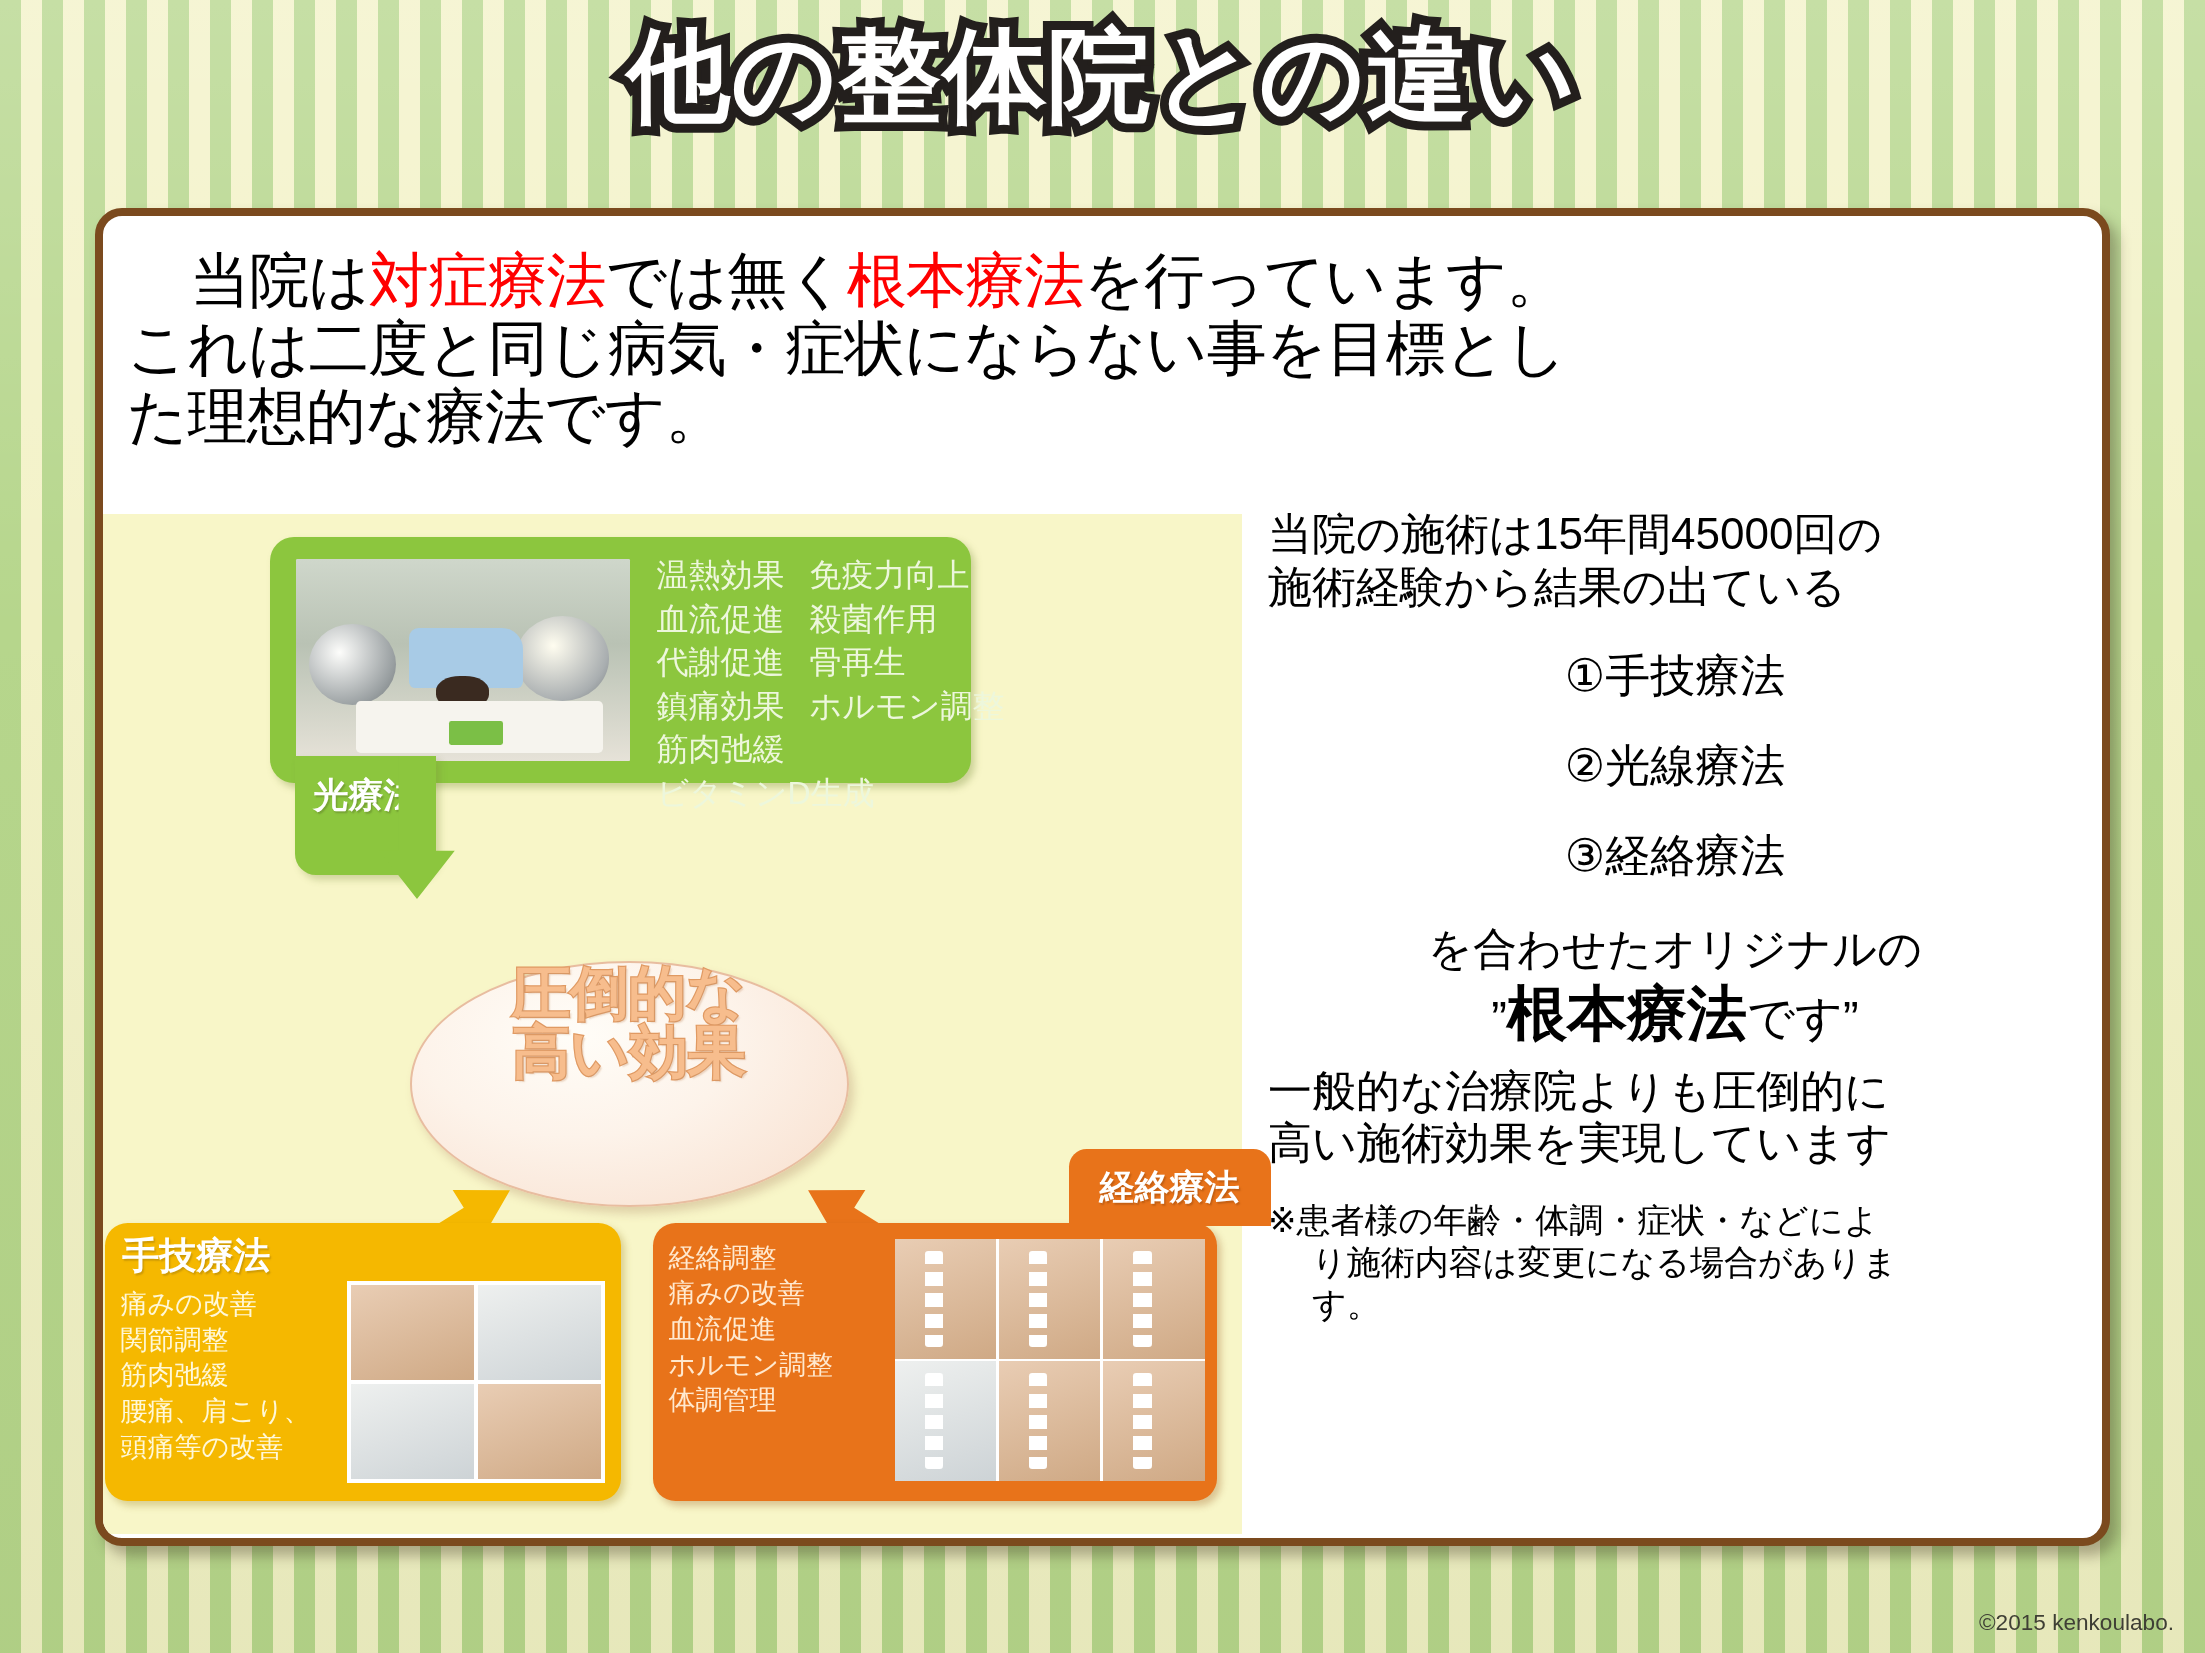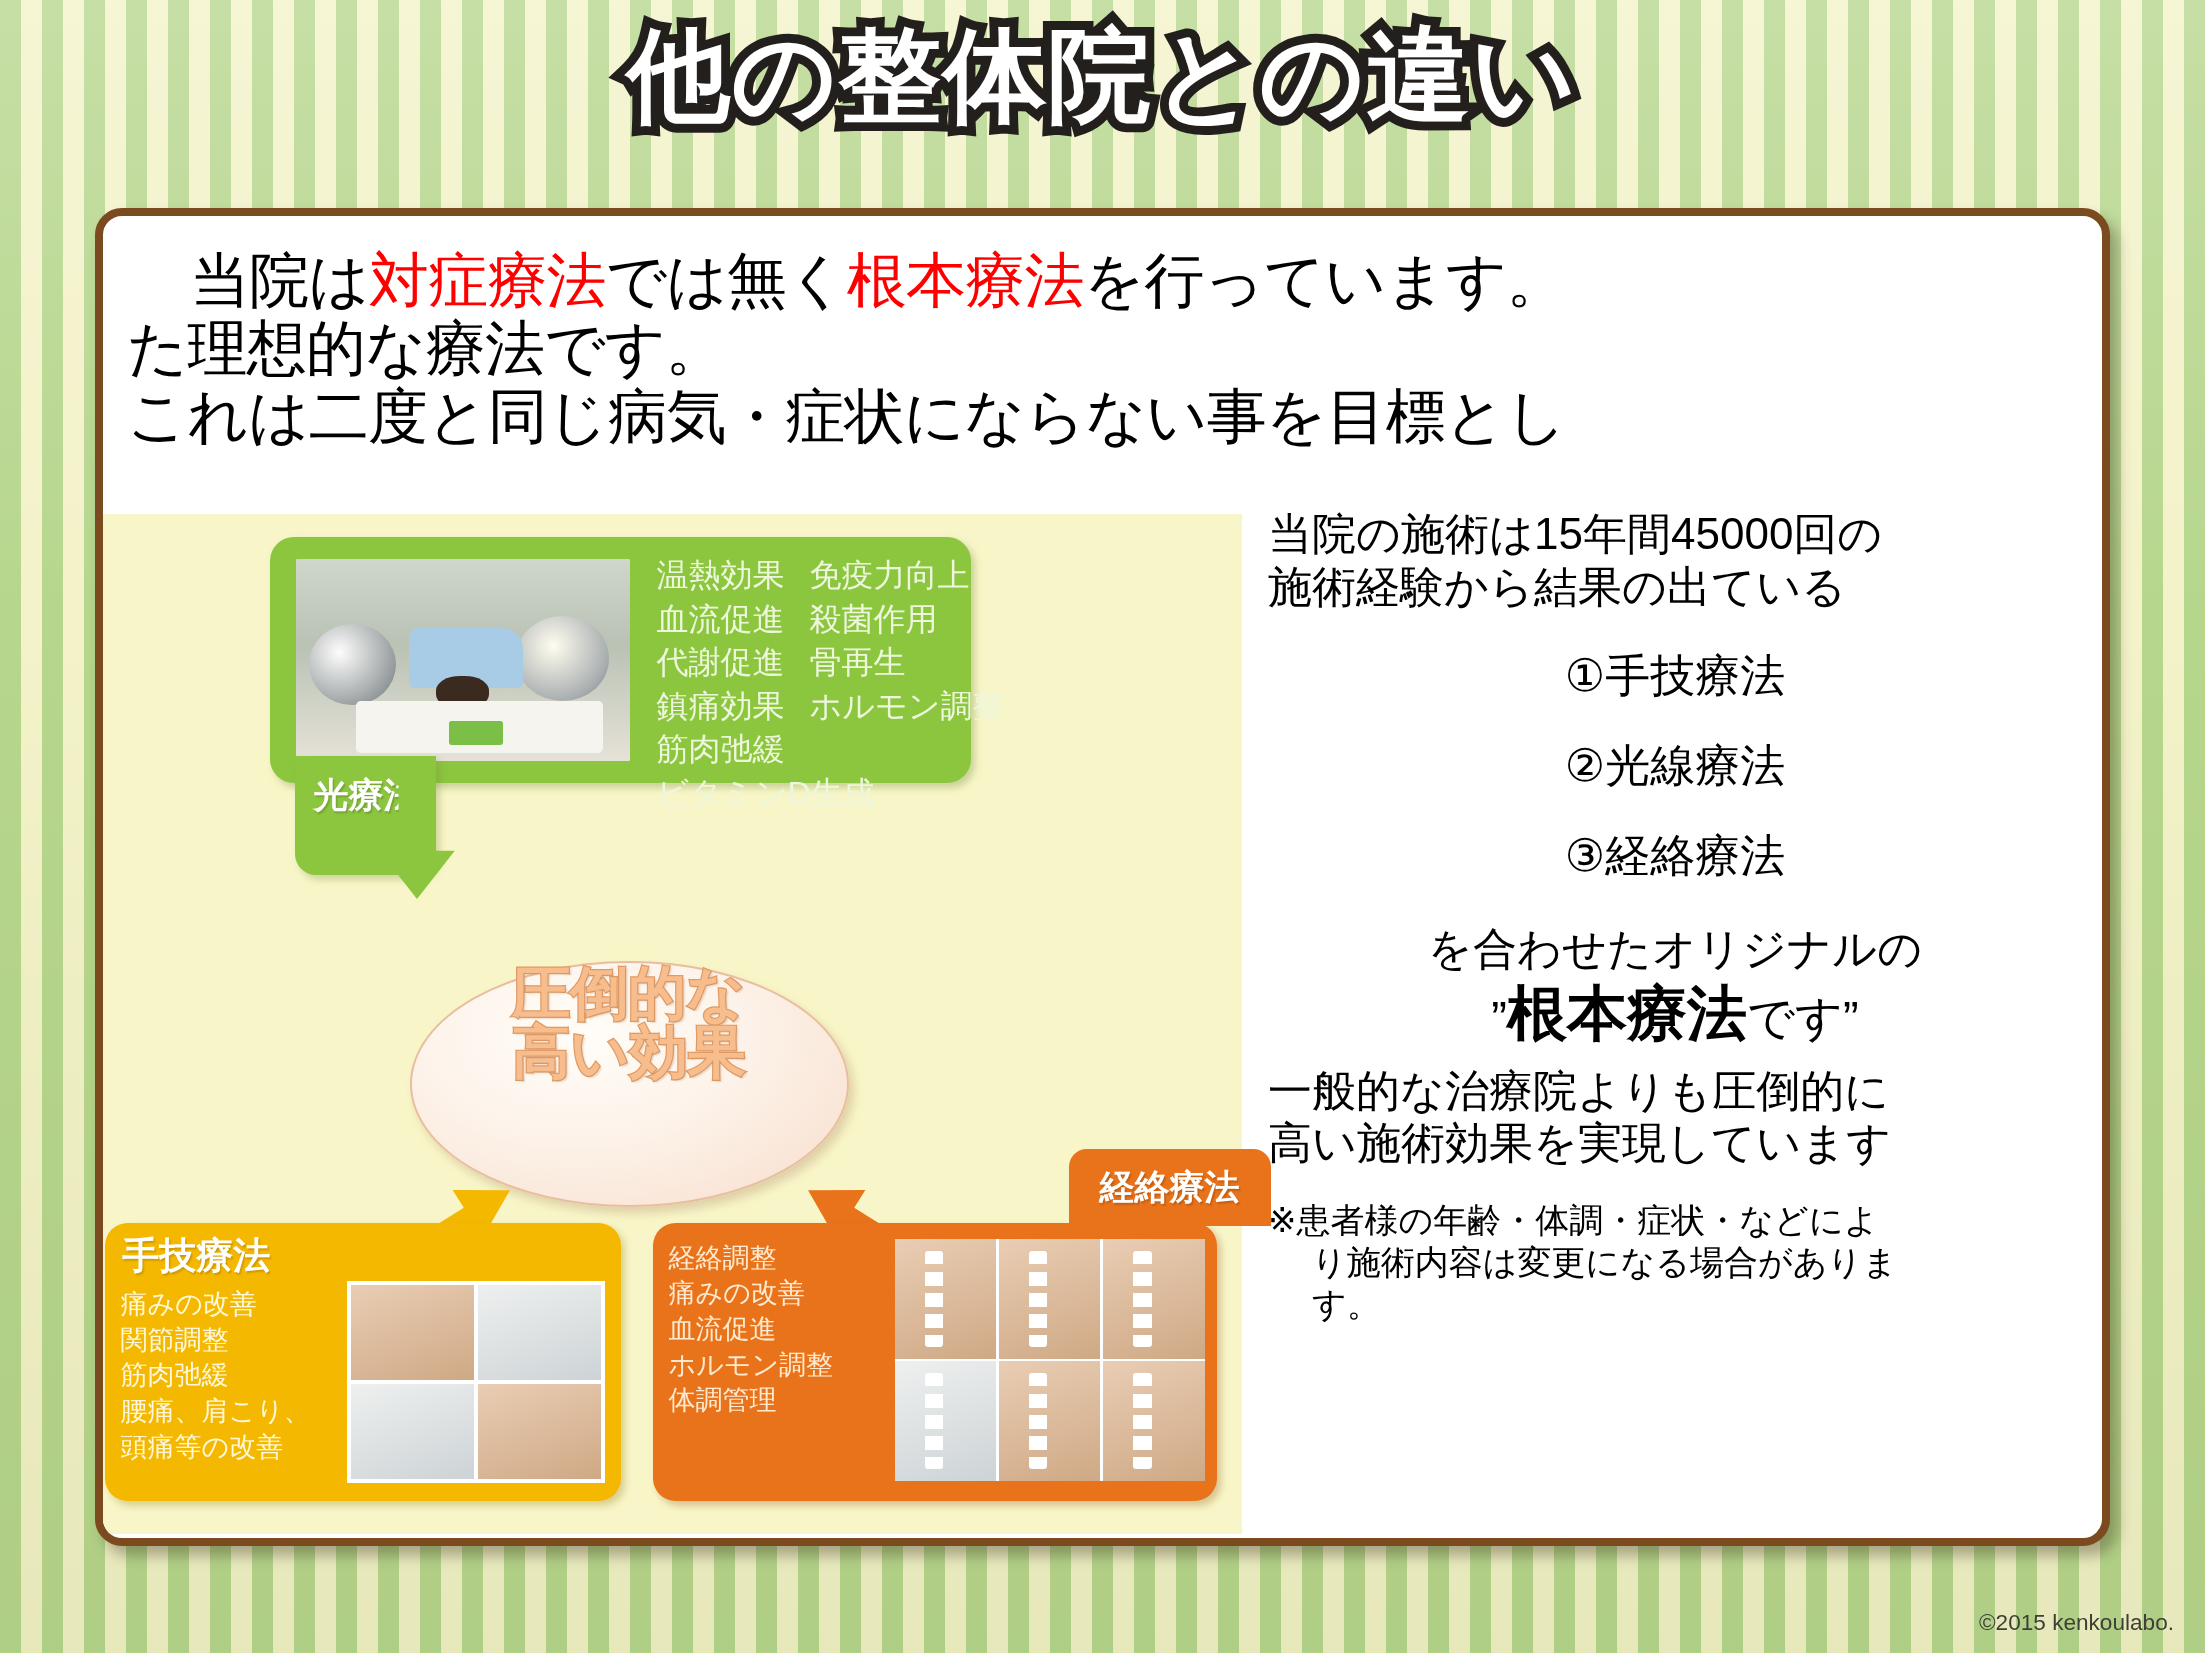--- a/index.html
+++ b/index.html
@@ -196,22 +196,22 @@
 <div id="title-wrap">
   <div id="title">他の整体院との違い</div>
 </div>
 
 <div id="card">
 
   <div id="intro">
     <span class="l1">
       <span>当院は</span><span class="hl">対症療法</span><span>では無く</span><span class="hl">根本療法</span><span>を行っています。</span>
     </span>
+    <span style="display:block">これは二度と同じ病気・症状にならない事を目標とし</span>
     <span style="display:block">た理想的な療法です。</span>
-    <span style="display:block">これは二度と同じ病気・症状にならない事を目標とし</span>
   </div>
 
   <div id="panel">
 
     <div id="green-box">
       <div id="green-photo">
         <div class="ph clinic" style="width:100%;height:100%;position:relative;">
           <div style="position:absolute;left:4%;top:32%;width:26%;height:40%;border-radius:50%;background:radial-gradient(circle at 35% 35%,#fdfdfb,#9aa0a2 70%,#6d7375);"></div>
           <div style="position:absolute;right:6%;top:28%;width:28%;height:42%;border-radius:50%;background:radial-gradient(circle at 40% 35%,#fffdf0,#a9aeb0 70%,#72787a);"></div>
           <div style="position:absolute;left:34%;top:34%;width:34%;height:30%;background:#a8cbe6;border-radius:9.7px 21px 6.4px 6.4px;"></div>

